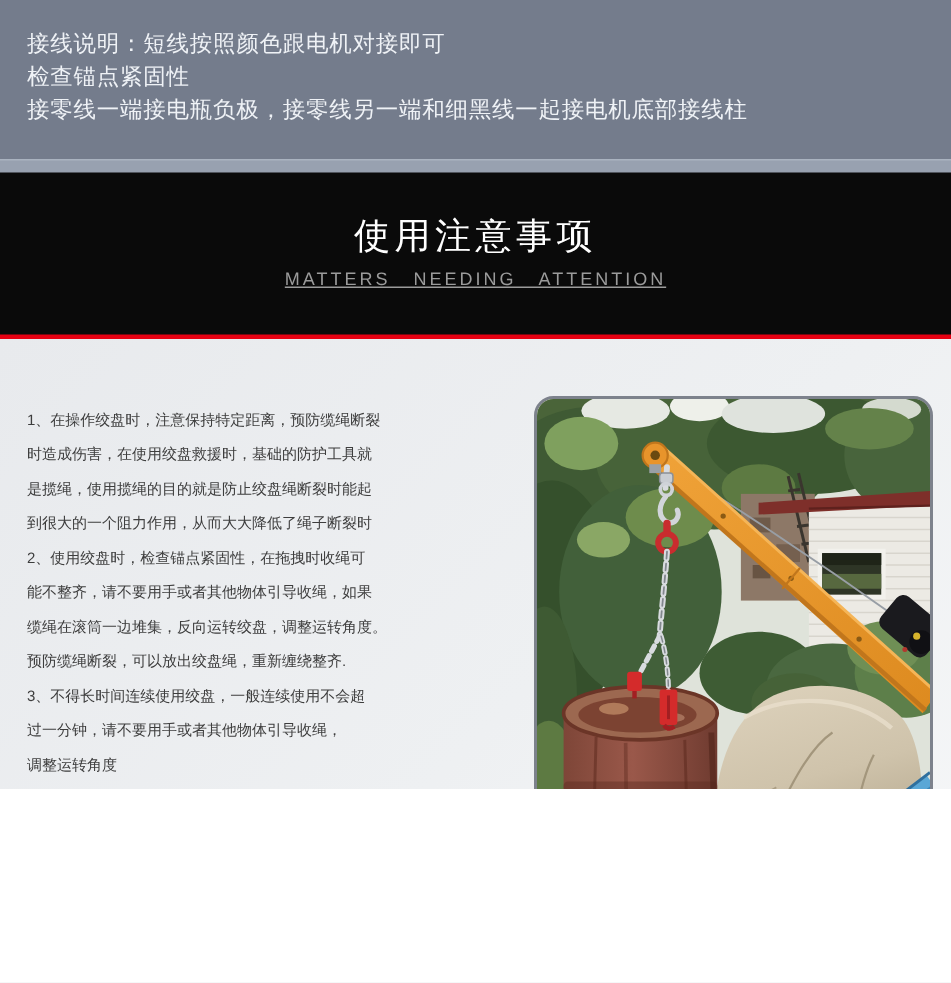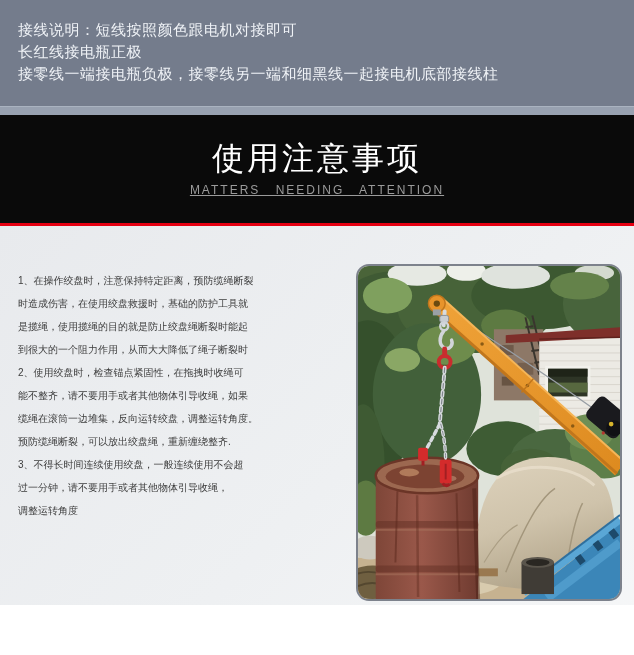--- a/index.html
+++ b/index.html
@@ -1,17 +1,17 @@
 <!DOCTYPE html>
 <html style="--header-bg: #747c8c; --header-strip: #98a1b0; --banner-bg: #0a0a0a; --accent-red: #e60012; --body-bg: #edeff1; --body-text: #3d3d3d; --subtitle-gray: #9b9b9b; --crane-orange: #e8942b; --truck-blue: #3b86b8; --barrel-rust: #8e5244;"><head>
 <meta charset="utf-8">
 <style>
   html,body{margin:0;padding:0;background:#ffffff;}
   .page{
-    position:relative;width:634px;height:605px;overflow:hidden;
+    position:relative;width:634px;height:526px;overflow:hidden;
     font-family:"Liberation Sans","DejaVu Sans",sans-serif;
     background:var(--body-bg,#edeff1);
   }
   
   .sec-wiring{
     position:absolute;left:0;top:0;width:634px;height:106px;
     background:var(--header-bg,#747c8c);
     box-sizing:border-box;padding:19px 0 0 18px;
   }
   .wiring-line{
@@ -24,21 +24,21 @@
     border-top:1px solid #aab3c0;
   }
   
   .sec-banner{
     position:absolute;left:0;top:115px;width:634px;height:108px;
     background:var(--banner-bg,#0a0a0a);
     border-bottom:3px solid var(--accent-red,#e60012);
     display:flex;flex-direction:column;align-items:center;justify-content:center;
   }
   .banner-title{
-    color:#ffffff;font-size:32px;font-weight:400;letter-spacing:3px;line-height:1.1;
+    color:#ffffff;font-size:24px;font-weight:400;letter-spacing:3px;line-height:1.1;
   }
   .banner-subtitle{
     margin-top:7px;color:var(--subtitle-gray,#9b9b9b);font-size:12px;
     letter-spacing:2px;word-spacing:10px;text-decoration:underline;
   }
   
   .sec-body{
     position:absolute;left:0;top:226px;width:634px;height:429px;
     background:linear-gradient(135deg,#e8eaed 0%,#eef0f2 55%,#f6f7f8 100%);
   }
@@ -55,21 +55,21 @@
   }
   .photo-frame svg{display:block;width:100%;height:100%;}
 </style>
 </head>
 <body>
 
 <div class="page">
 
   <div class="sec-wiring">
     <div class="wiring-line">接线说明：短线按照颜色跟电机对接即可</div>
-    <div class="wiring-line">长红线接电瓶正极</div>
+    <div class="wiring-line">检查锚点紧固性</div>
     <div class="wiring-line">接零线一端接电瓶负极，接零线另一端和细黑线一起接电机底部接线柱</div>
   </div>
 
   <div class="sec-strip"></div>
 
   <div class="sec-banner">
     <div class="banner-title">使用注意事项</div>
     <div class="banner-subtitle">MATTERS  NEEDING  ATTENTION</div>
   </div>
 

